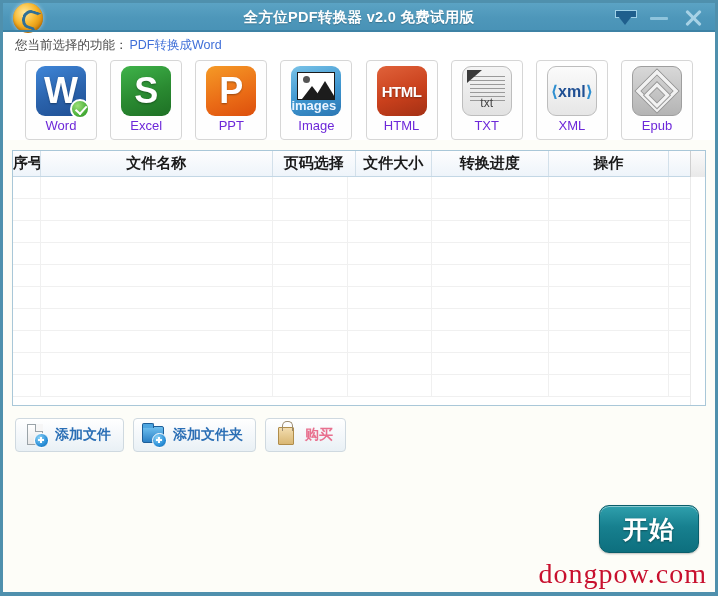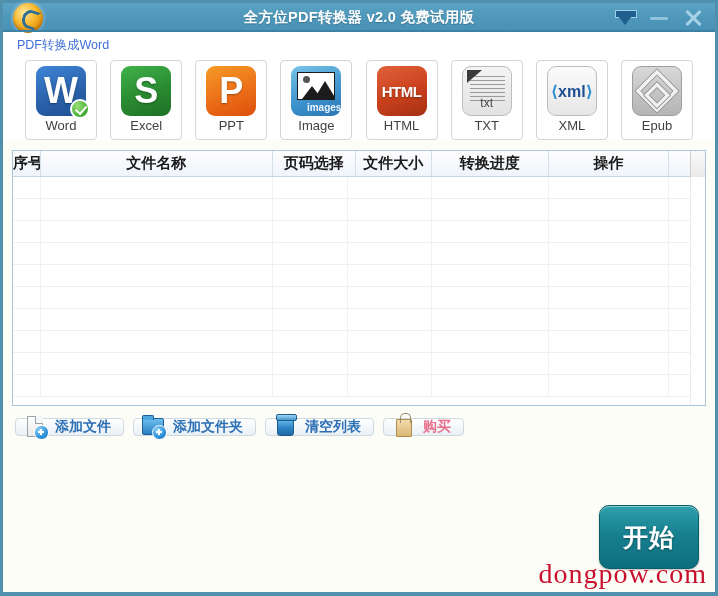--- a/index.html
+++ b/index.html
@@ -168,21 +168,21 @@
     display: flex;
     align-items: center;
     justify-content: center;
     font-weight: bold;
     color: #fff;
     overflow: visible;
   }
   .fmt-label {
     margin-top: 3px;
     font-size: 13px;
-    color: #404040;
+    color: #6d28d9;
     line-height: 1;
   }
 
   
   .ic-word  { background: linear-gradient(160deg,#3f86d8 0%,#2a62ab 55%,#1f4f93 100%); }
   .ic-excel { background: linear-gradient(160deg,#3fb34a 0%,#2a8a31 55%,#1e7025 100%); }
   .ic-ppt   { background: linear-gradient(160deg,#f59a26 0%,#ea6b16 60%,#dc4f0c 100%); }
   .ic-image { background: linear-gradient(160deg,#79c3e8 0%,#3e95cf 55%,#2a76b3 100%); }
   .ic-html  { background: linear-gradient(160deg,#e0623a 0%,#c9401c 55%,#a33014 100%); }
   .ic-txt   { background: linear-gradient(180deg,#f4f4f4 0%,#e2e2e2 100%); border:1px solid #bdbdbd; }
@@ -256,22 +256,22 @@
   .img-sun {
     position: absolute;
     left: 5px; top: 3px;
     width: 7px; height: 7px;
     border-radius: 50%;
     background: #555;
   }
   .img-cap {
     position: absolute;
     bottom: 3px; left: 0; right: 0;
-    text-align: right;
-    font-size: 10px;
+    text-align: left;
+    font-size: 13px;
     color: #eaf4ff;
     font-weight: bold;
   }
   .epub-glyph {
     width: 30px; height: 30px;
     transform: rotate(45deg);
     border: 3px solid #f2f2f2;
     box-shadow: 0 0 0 1px #9a9a9a, inset 0 0 0 1px #9a9a9a;
     position: relative;
   }
@@ -366,21 +366,21 @@
   }
 
   
   #action-row {
     display: flex;
     align-items: center;
     gap: 9px;
     padding: 12px 0 0 12px;
   }
   .act-btn {
-    height: 18px;
+    height: 34px;
     border: 1px solid #cfd9e0;
     border-radius: 4px;
     background: linear-gradient(180deg,#ffffff 0%,#f3f7fa 55%,#e9f0f5 100%);
     display: flex;
     align-items: center;
     gap: 6px;
     padding: 0 12px 0 7px;
     cursor: pointer;
   }
   .act-label {
@@ -539,21 +539,21 @@
     border-bottom: none;
     border-radius: 2px 2px 0 0;
   }
 
   
   #start-button {
     position: absolute;
     right: 16px;
     top: 505px;
     width: 100px;
-    height: 64px;
+    height: 48px;
     border-radius: 10px;
     background: linear-gradient(180deg,#2fa0ad 0%,#17808f 45%,#0d6f7e 100%);
     border: 1px solid #0a5e6b;
     box-shadow: inset 0 1px 0 rgba(255,255,255,.45), 0 1px 2px rgba(0,0,0,.25);
     display: flex;
     align-items: center;
     justify-content: center;
     cursor: pointer;
   }
   #start-label {
@@ -587,20 +587,21 @@
     <div class="app-logo"></div>
     <div id="window-title">全方位PDF转换器 v2.0 免费试用版</div>
     <div id="win-controls">
       <div class="wc wc-tray"></div>
       <div class="wc wc-min"></div>
       <div class="wc wc-close"></div>
     </div>
   </div>
 
   <div id="function-line">
+    <span id="function-label">您当前选择的功能：</span>
     <span id="function-value">PDF转换成Word</span>
   </div>
 
   <div id="format-row">
 
     <div class="fmt">
       <div class="fmt-icon ic-word">
         <span class="glyph-W">W</span>
         <span class="check-badge"></span>
       </div>
@@ -782,26 +783,20 @@
     </div>
 
     <div class="act-btn">
       <span class="ai">
         <span class="ai-folder"></span>
         <span class="ai-plus"></span>
       </span>
       <span class="act-label">添加文件夹</span>
     </div>
 
-    <div class="act-btn">
-      <span class="ai">
-        <span class="ai-trash"></span>
-      </span>
-      <span class="act-label">清空列表</span>
-    </div>
 
     <div class="act-btn">
       <span class="ai">
         <span class="ai-bag"></span>
       </span>
       <span class="act-label pink">购买</span>
     </div>
 
 
   </div>

